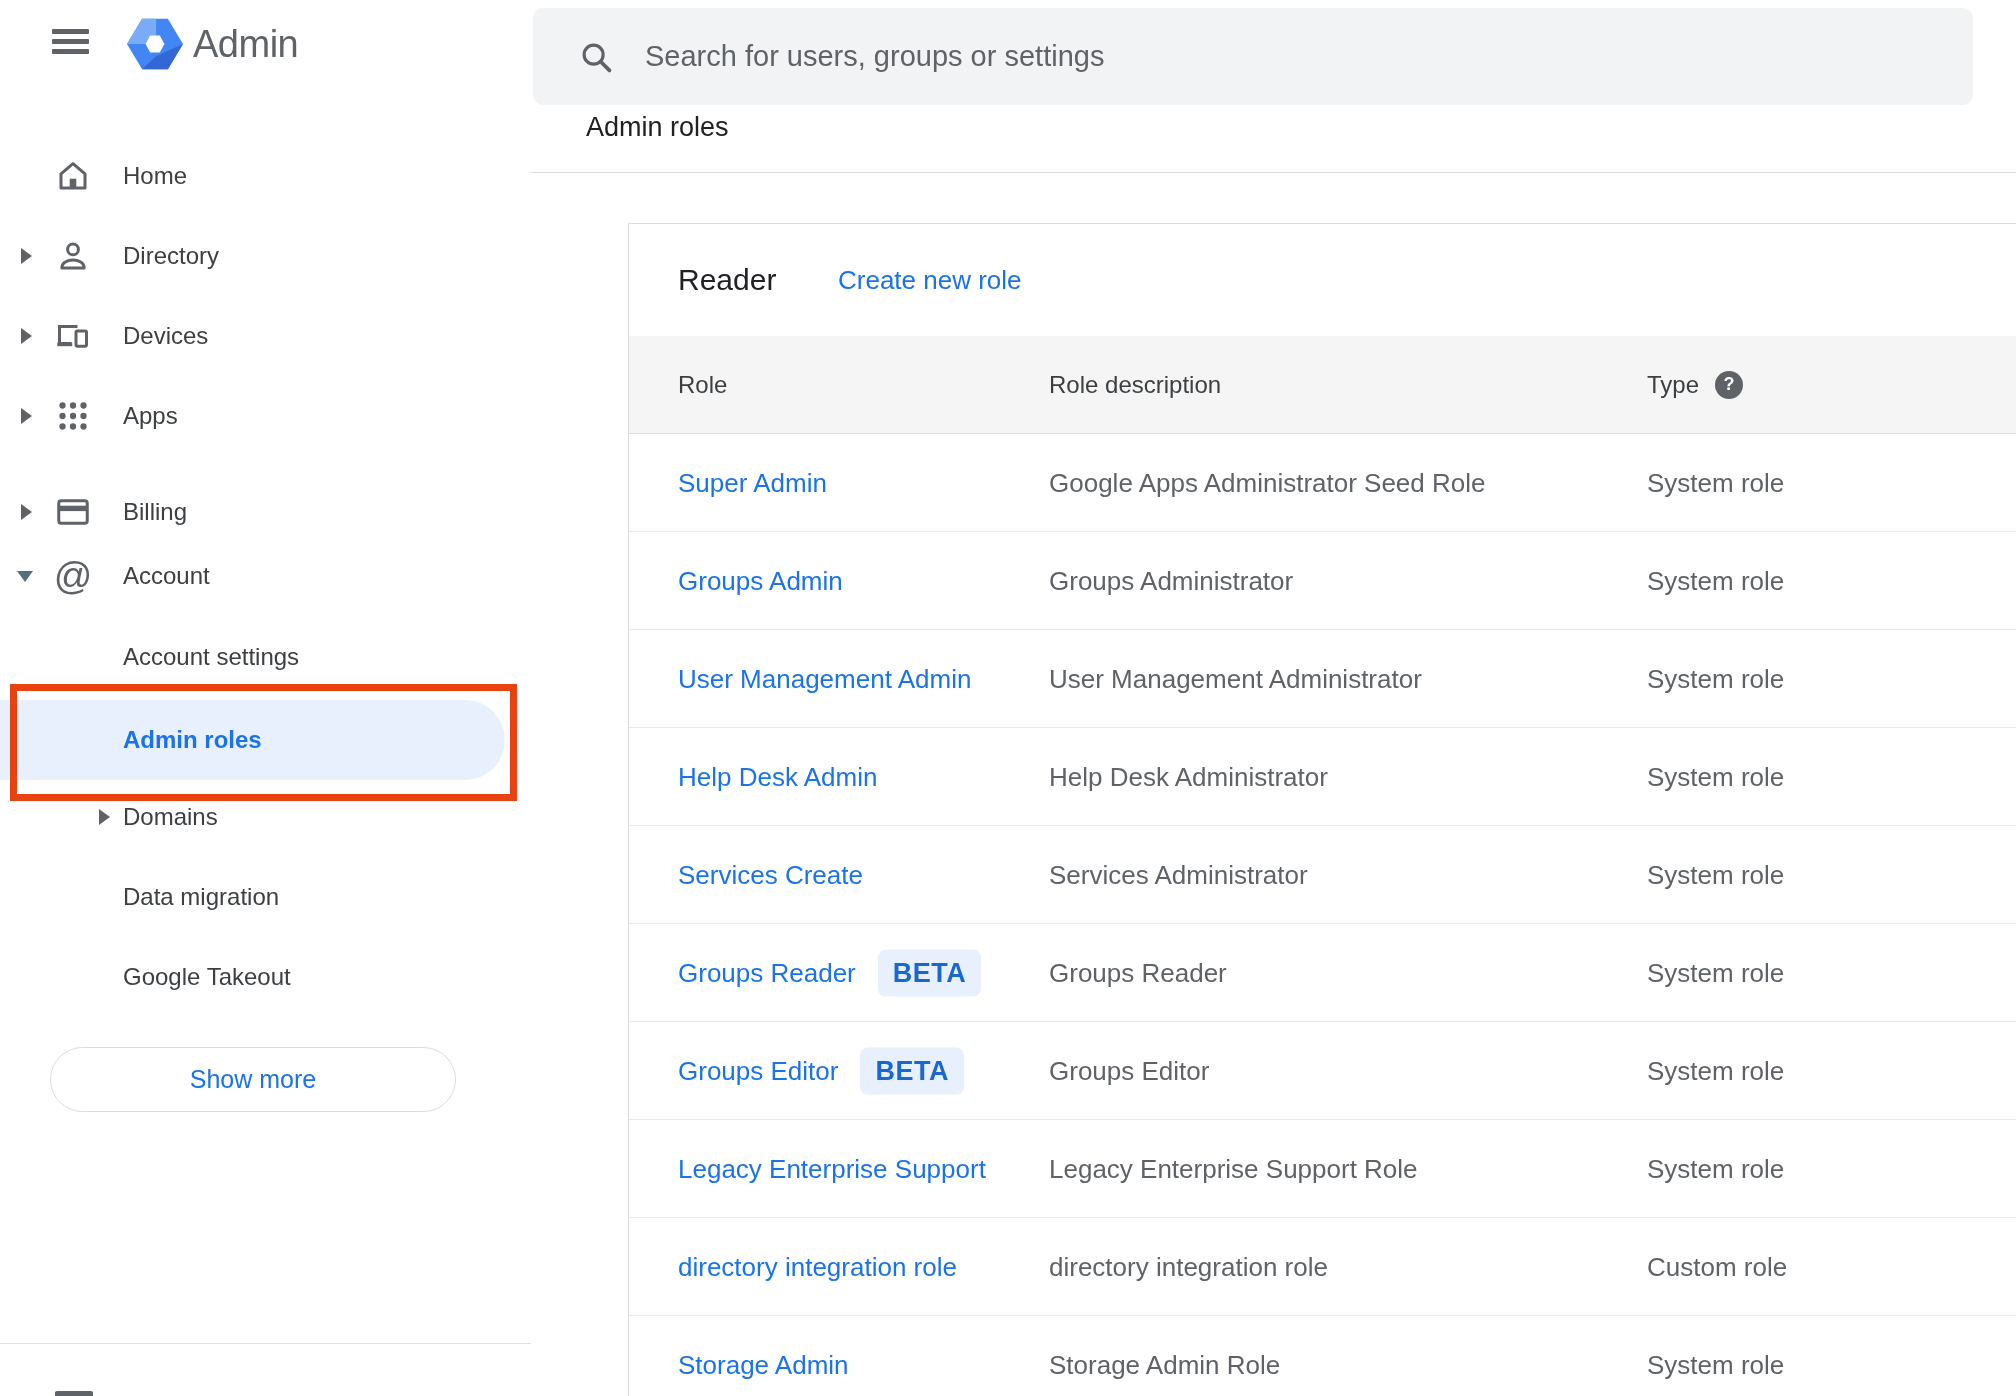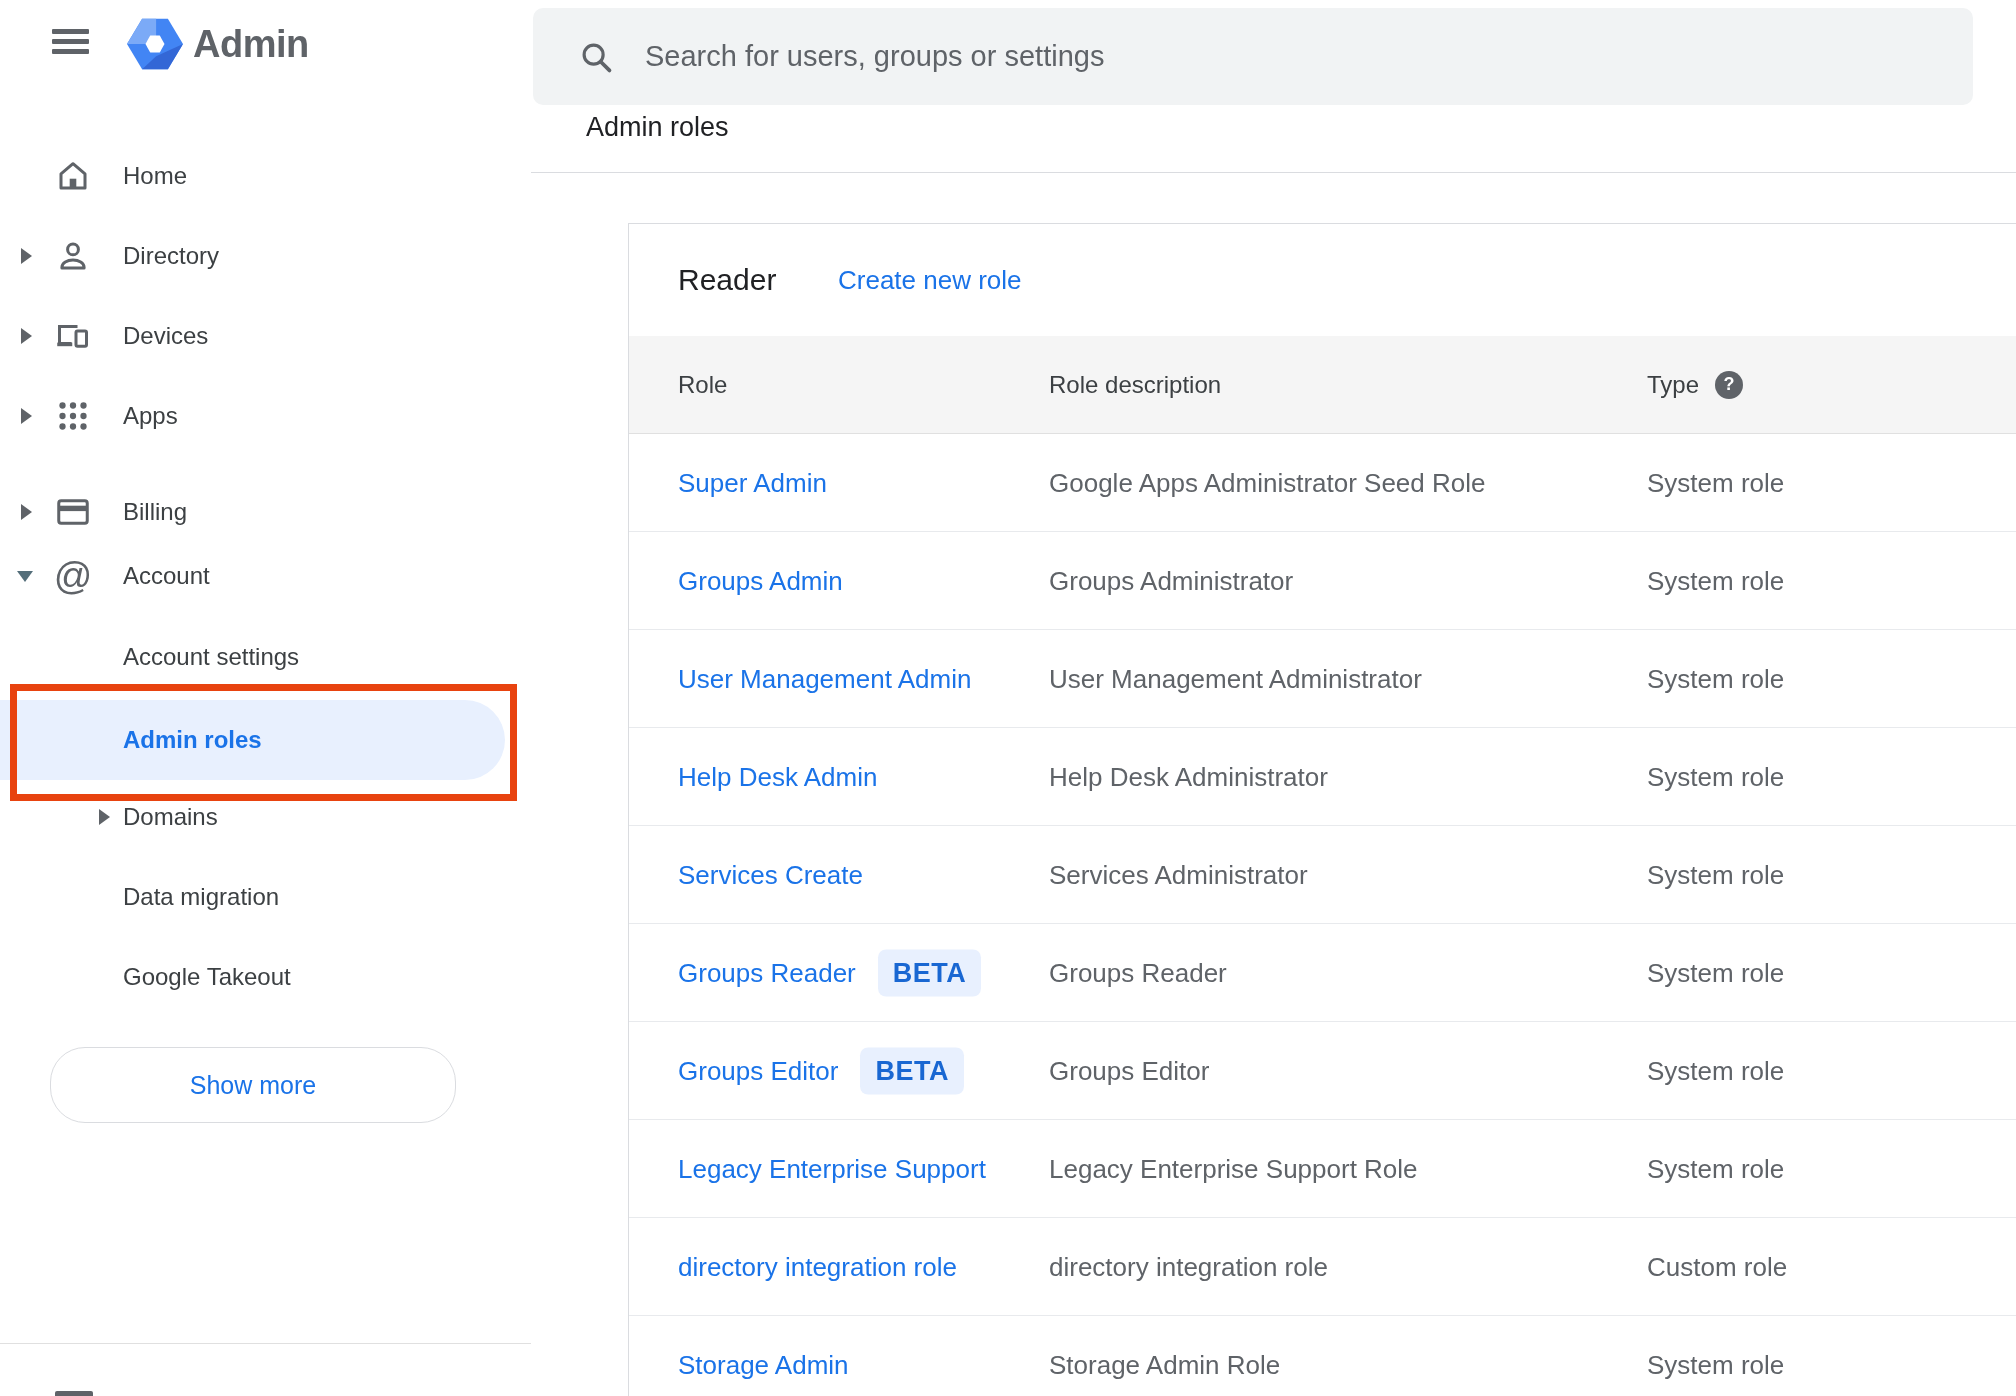--- a/index.html
+++ b/index.html
@@ -5,21 +5,21 @@
   html,body{margin:0;padding:0;background:#fff;}
   .app{
     position:relative;width:2016px;height:1396px;background:#fff;overflow:hidden;
     font-family:"Liberation Sans","DejaVu Sans",sans-serif;color:#202124;
   }
   
   .hamburger{position:absolute;left:52px;top:29px;width:37px;height:29px;cursor:pointer;}
   .hamburger span{display:block;width:37px;height:5px;background:#5f6368;border-radius:1px;margin-bottom:5px;}
   .logo-hex{position:absolute;left:127px;top:16px;width:56px;height:56px;}
   .logo-title{position:absolute;left:193px;top:0;height:88px;display:flex;align-items:center;
-    font-size:38px;color:#5f6368;letter-spacing:-0.5px;font-weight:bold;}
+    font-size:38px;color:#5f6368;letter-spacing:-0.5px;}
   .search-bar{position:absolute;left:533px;top:8px;width:1440px;height:97px;background:#f1f3f4;
     border-radius:10px;display:flex;align-items:center;}
   .search-icon{margin-left:44px;display:flex;align-items:center;}
   .search-input{flex:1;margin-left:28px;margin-right:30px;background:transparent;border:none;outline:none;
     font-family:inherit;font-size:29px;color:#3c4043;}
   .search-input::placeholder{color:#5f6368;opacity:1;}
   
   .nav-item{position:absolute;left:0;width:531px;height:80px;display:flex;align-items:center;cursor:pointer;}
   .nav-label{position:absolute;left:123px;font-size:24px;color:#3c4043;white-space:nowrap;}
   .nav-icon{position:absolute;left:55px;width:36px;height:36px;display:flex;align-items:center;justify-content:center;}
@@ -27,21 +27,21 @@
     border-bottom:8px solid transparent;border-left:11px solid #5f6368;}
   .arr-down{position:absolute;left:17px;width:0;height:0;border-left:8px solid transparent;
     border-right:8px solid transparent;border-top:11px solid #546e7a;}
   .sub-arr{left:99px;}
   .at-glyph{font-size:38px;color:#5f6368;font-weight:400;}
   .active-pill{position:absolute;left:0;top:700px;width:505px;height:80px;background:#e8f0fe;
     border-radius:0 40px 40px 0;display:flex;align-items:center;cursor:pointer;}
   .active-pill .nav-label{color:#1a73e8;font-weight:700;}
   .red-box{position:absolute;left:10px;top:684px;width:507px;height:117px;border:7px solid #e8430f;
     box-sizing:border-box;z-index:5;pointer-events:none;}
-  .show-more{position:absolute;left:50px;top:1047px;width:406px;height:76px;border:1px solid #dadce0;
+  .show-more{position:absolute;left:50px;top:1047px;width:406px;height:65px;border:1px solid #dadce0;
     border-radius:35px;background:#fff;display:flex;align-items:center;justify-content:center;
     font-size:25px;font-weight:500;color:#1a73e8;cursor:pointer;box-sizing:border-box;}
   .sidebar-divider{position:absolute;left:0;top:1343px;width:531px;height:1px;background:#e0e0e0;}
   .bottom-icon-fragment{position:absolute;left:55px;top:1391px;width:38px;height:6px;background:#5f6368;
     border-radius:2px 2px 0 0;}
   
   .page-title{position:absolute;left:586px;top:112px;font-size:27px;font-weight:500;color:#202124;}
   .title-divider{position:absolute;left:531px;top:172px;width:1485px;height:1px;background:#dadce0;}
   .card{position:absolute;left:628px;top:223px;width:1390px;border:1px solid #dadce0;background:#fff;
     box-sizing:content-box;}

